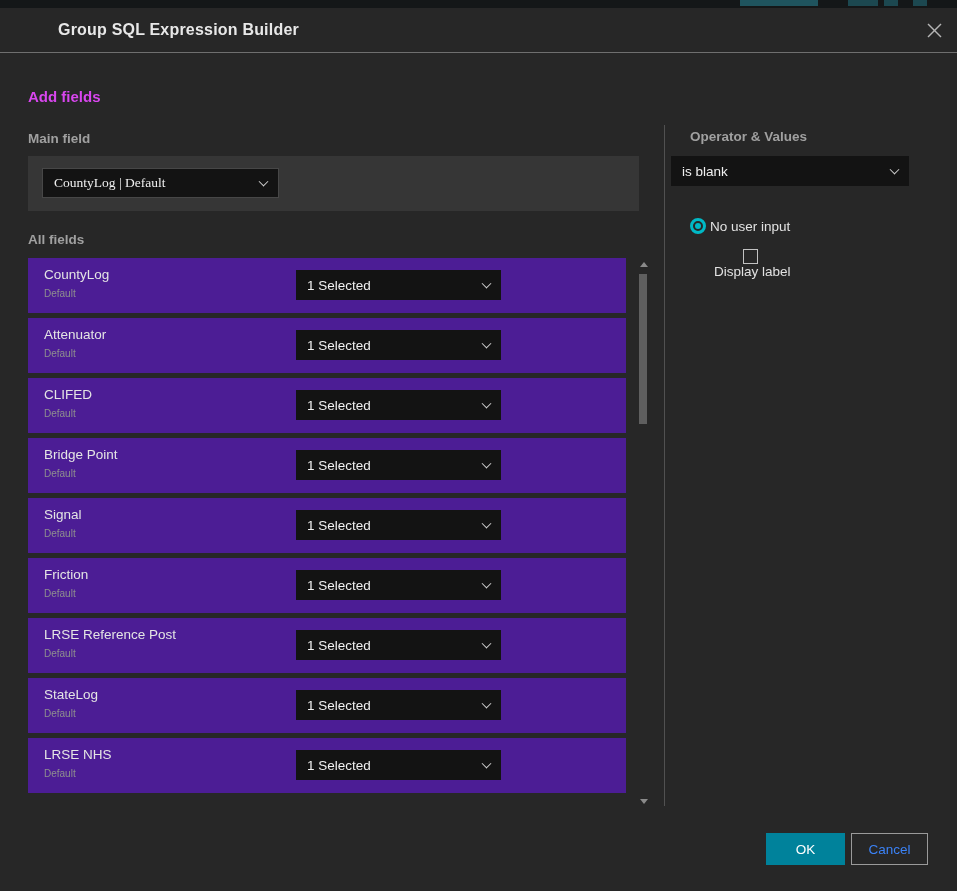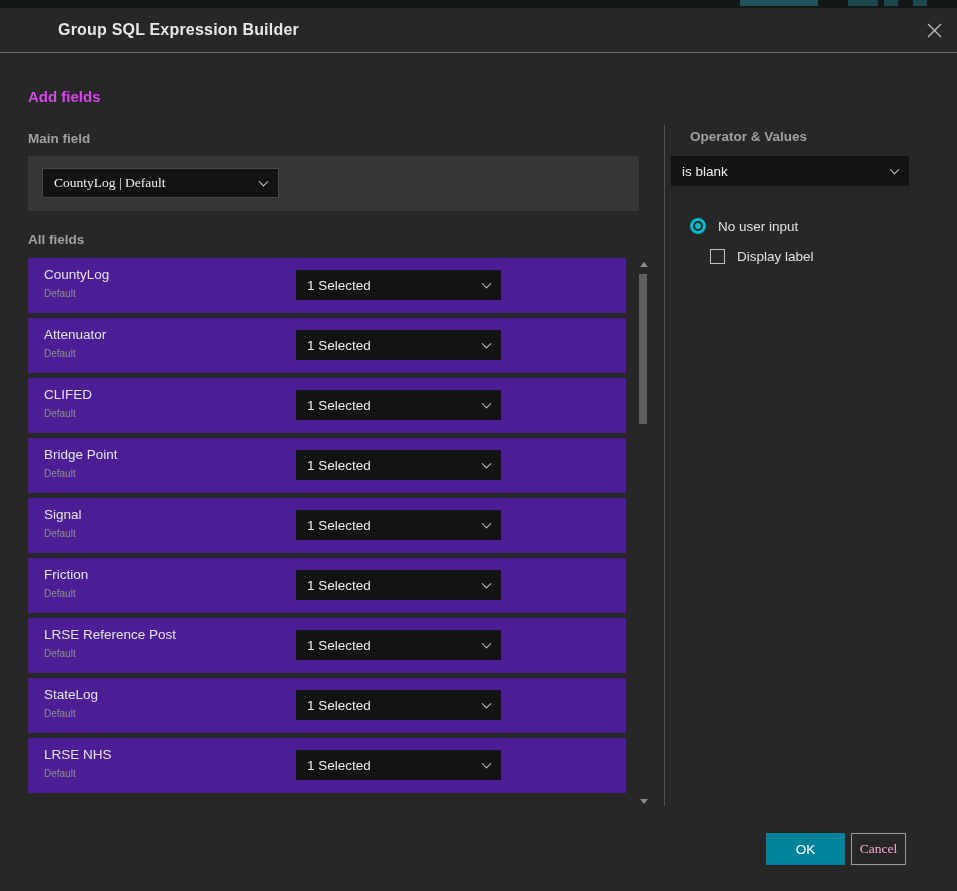--- a/index.html
+++ b/index.html
@@ -45,26 +45,26 @@
 
   .v-divider { position:absolute; left:664px; top:117px; width:1px; height:681px; background:#515151; }
   .op-dd { left:671px; top:148px; width:238px; }
 
   .choice-row { position:absolute; display:flex; align-items:center; cursor:pointer; }
   .radio { width:16px; height:16px; border-radius:50%; border:3px solid #00b9c6;
            background:#272727; position:relative; flex:0 0 auto; }
   .radio::after { content:""; position:absolute; left:50%; top:50%; width:6px; height:6px;
                   border-radius:50%; background:#00b9c6; transform:translate(-50%,-50%); }
   .checkbox { width:15px; height:15px; border:1.5px solid #c2c2c2; background:transparent; flex:0 0 auto; }
-  .choice-label { margin-left:12px; font-size:13.5px; color:#e2e2e2; }
+  .choice-label { margin-left:4px; font-size:13.5px; color:#e2e2e2; }
 
   .btn { position:absolute; top:825px; height:32px; font-size:13.5px; display:flex;
          align-items:center; justify-content:center; cursor:pointer; font-family:inherit; }
   .btn-ok { left:766px; width:79px; background:#00829b; color:#ffffff; border:1px solid #00829b; }
-  .btn-cancel { left:851px; width:55px; background:transparent; color:#f9a8d4; border:1px solid #9a9a9a;font-family:Liberation Serif, serif; }
+  .btn-cancel { left:851px; width:77px; background:transparent; color:#3b82f6; border:1px solid #9a9a9a; }
 </style>
 </head>
 <body>
 
 <div class="backdrop-strip">
   <div class="bg-chip" style="left:740px; width:78px;"></div>
   <div class="bg-chip" style="left:848px; width:30px; background:#1c4850;"></div>
   <div class="bg-chip" style="left:884px; width:14px; background:#1c4850;"></div>
   <div class="bg-chip" style="left:913px; width:14px; background:#1c4850;"></div>
 </div>
@@ -190,21 +190,21 @@
   <div class="dd op-dd">
     <span>is blank</span>
     <span class="chev"></span>
   </div>
 
   <div class="choice-row" style="left:690px; top:210px;">
     <span class="radio"></span>
     <span class="choice-label">No user input</span>
   </div>
 
-  <div class="choice-row" style="left:710px; top:241px;">
+  <div class="choice-row" style="left:710px; top:241px;flex-direction:column;">
     <span class="checkbox"></span>
     <span class="choice-label">Display label</span>
   </div>
 
   <button class="btn btn-ok">OK</button>
   <button class="btn btn-cancel">Cancel</button>
 
 </div>
 
 </body></html>

